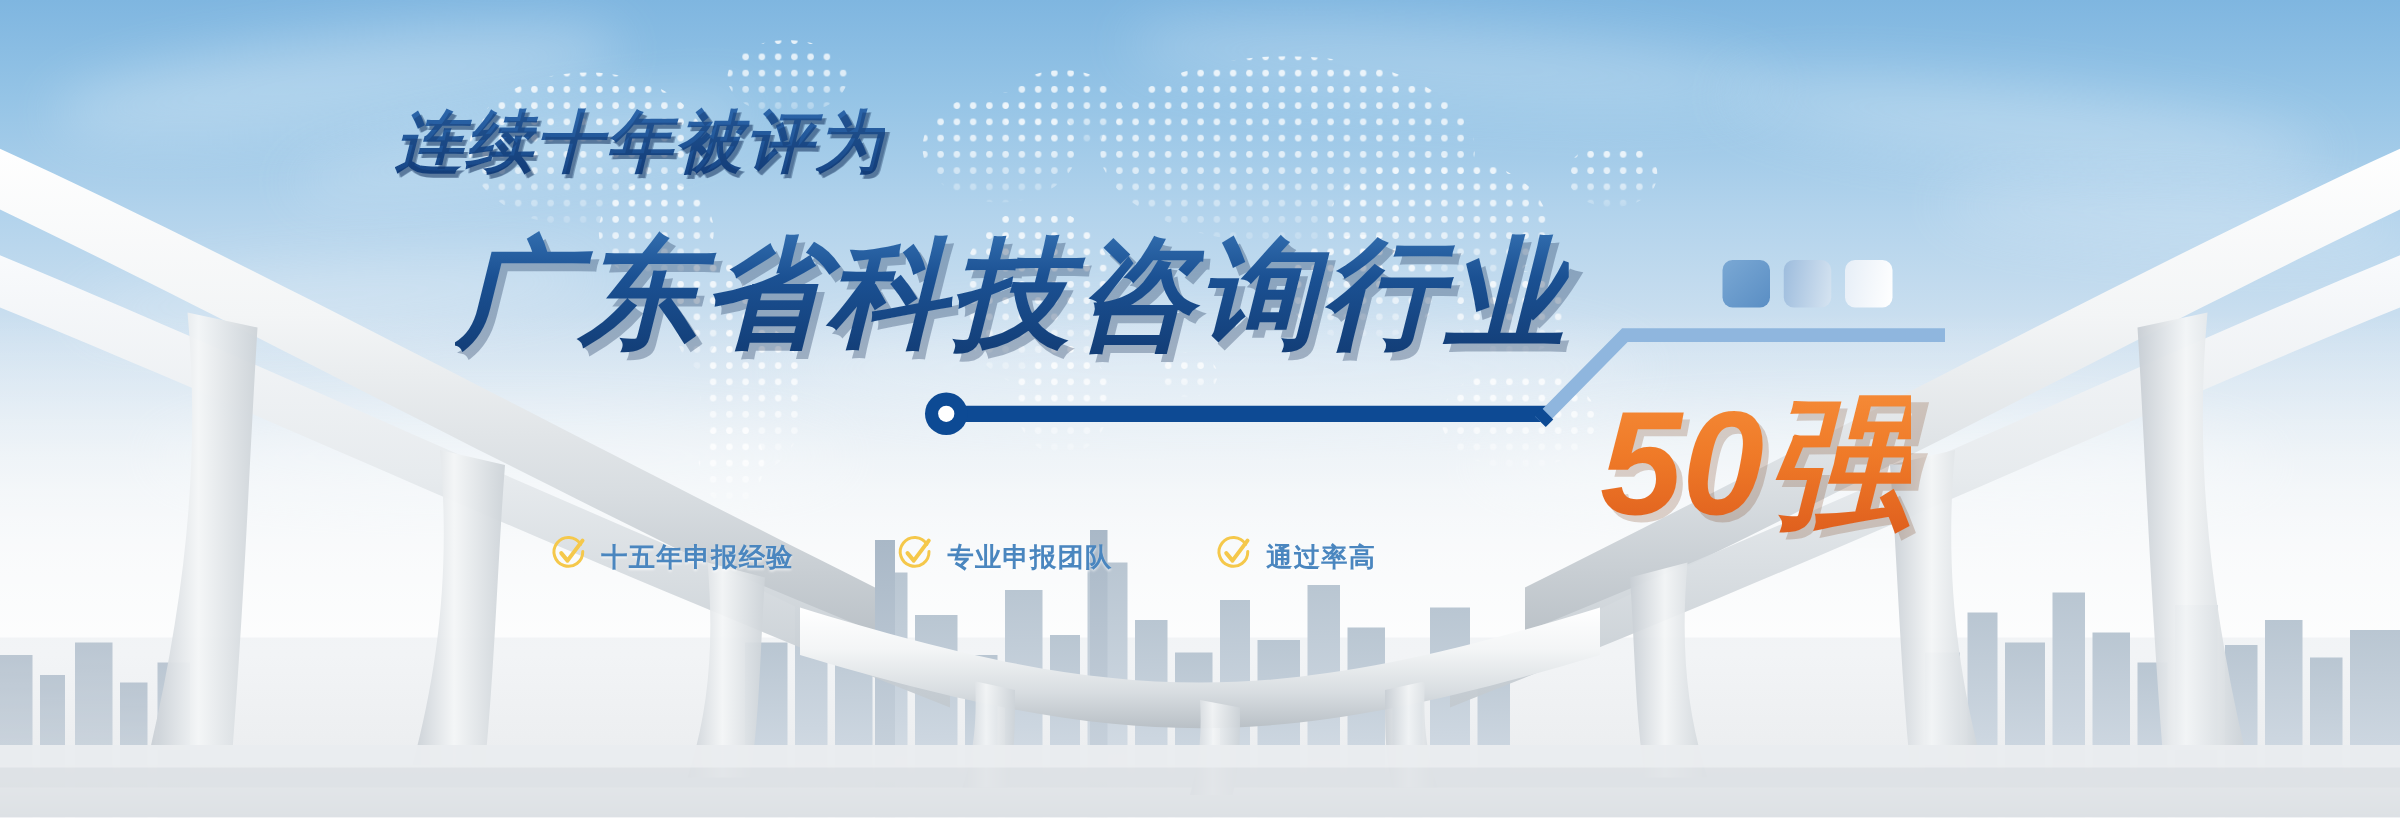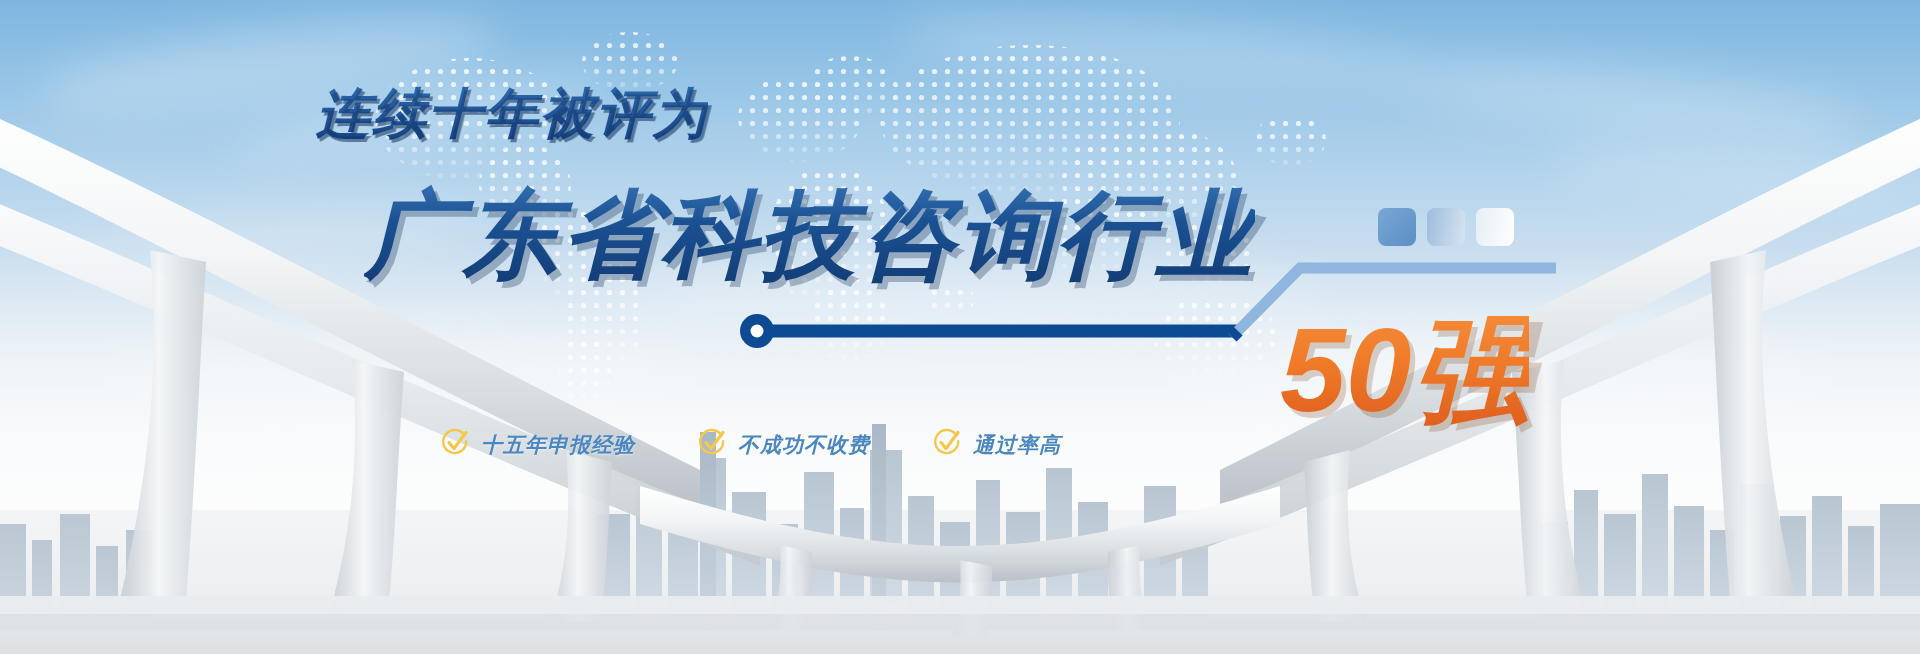--- a/index.html
+++ b/index.html
@@ -125,21 +125,21 @@
   
   .squares { position:absolute; left:1378px; top:208px; display:flex; gap:11px; }
   .sq { width:38px; height:38px; border-radius:8px; }
   .sq1 { background:linear-gradient(135deg,#7aa8d4 0%,#5a8ec4 100%); }
   .sq2 { background:linear-gradient(100deg,#9dbcdd 0%,#d6e4f1 100%); }
   .sq3 { background:linear-gradient(100deg,#e6eef7 0%,#ffffff 100%); }
 
   
   .badges {
     position:absolute; left:440px; top:428px;
-    display:flex; align-items:flex-end; gap:62px;font-style:italic;
+    display:flex; align-items:flex-end; gap:82px;
   }
   .badge { display:flex; align-items:center; gap:11px; }
   .badge .chk { flex:0 0 auto; }
   .badge .lbl {
     font-size:21px; font-weight:bold;
     color:#4a86bf;
     letter-spacing:1px;
     white-space:nowrap;
     text-shadow:0 1px 2px rgba(255,255,255,.6);
   }
@@ -361,30 +361,30 @@
     <div class="badge">
       <span class="chk">
         <svg width="30" height="30" viewBox="0 0 30 30">
           <path d="M 24.5,7.5 A 11.5,11.5 0 1 0 26.2,13.2" fill="none" stroke="#f5c84b" stroke-width="2.4" stroke-linecap="round"></path>
           <path d="M 9,14.5 L 14,20.5 L 26,4.5" fill="none" stroke="#f5c84b" stroke-width="3.2" stroke-linecap="round" stroke-linejoin="round"></path>
         </svg>
       </span>
       <span class="lbl">十五年申报经验</span>
     </div>
 
-
     <div class="badge">
       <span class="chk">
         <svg width="30" height="30" viewBox="0 0 30 30">
           <path d="M 24.5,7.5 A 11.5,11.5 0 1 0 26.2,13.2" fill="none" stroke="#f5c84b" stroke-width="2.4" stroke-linecap="round"></path>
           <path d="M 9,14.5 L 14,20.5 L 26,4.5" fill="none" stroke="#f5c84b" stroke-width="3.2" stroke-linecap="round" stroke-linejoin="round"></path>
         </svg>
       </span>
-      <span class="lbl">不成功不收费</span>
+      <span class="lbl">专业申报团队</span>
     </div>
+
 
     <div class="badge">
       <span class="chk">
         <svg width="30" height="30" viewBox="0 0 30 30">
           <path d="M 24.5,7.5 A 11.5,11.5 0 1 0 26.2,13.2" fill="none" stroke="#f5c84b" stroke-width="2.4" stroke-linecap="round"></path>
           <path d="M 9,14.5 L 14,20.5 L 26,4.5" fill="none" stroke="#f5c84b" stroke-width="3.2" stroke-linecap="round" stroke-linejoin="round"></path>
         </svg>
       </span>
       <span class="lbl">通过率高</span>
     </div>

